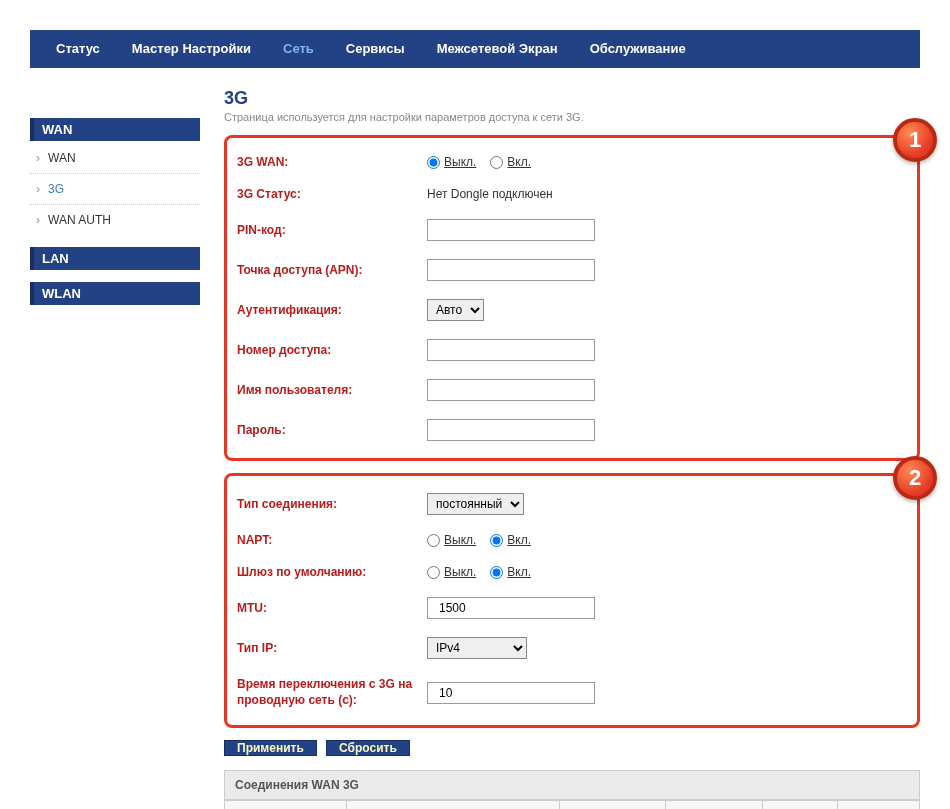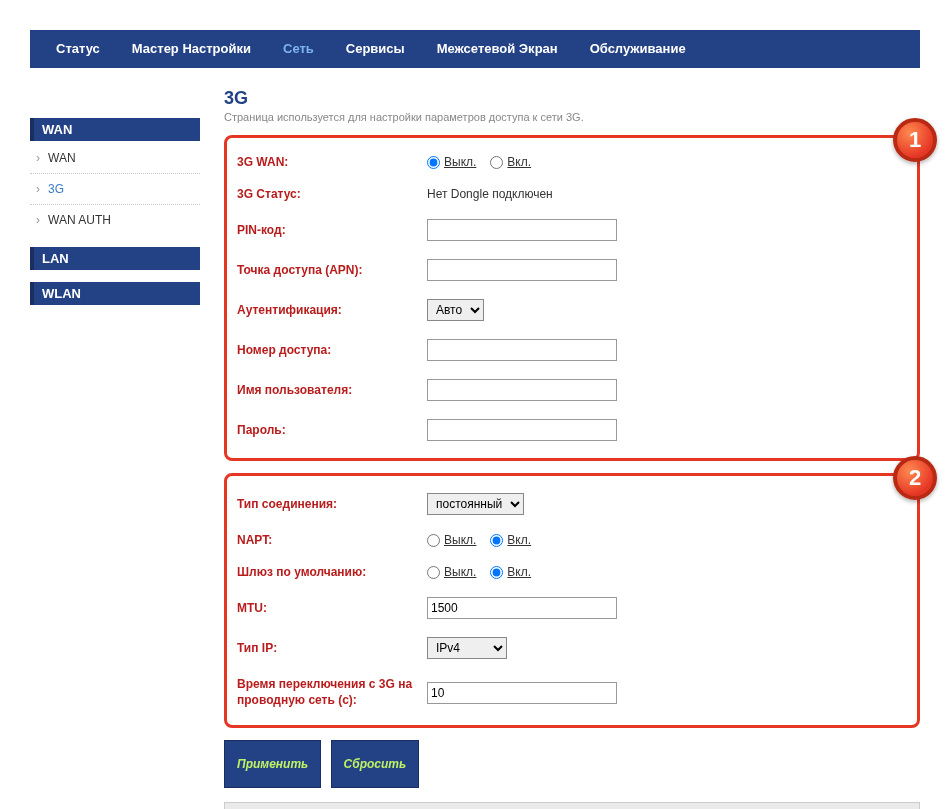--- a/index.html
+++ b/index.html
@@ -19,25 +19,25 @@
 .content { flex: 1; }
 .page-title { color: #234185; font-size: 18px; font-weight: bold; margin-bottom: 2px; }
 .page-sub { color: #888; font-size: 11px; margin-bottom: 12px; }
 .box { border: 3px solid #e63725; border-radius: 8px; padding: 8px 10px; margin-bottom: 12px; position: relative; background: #fff; }
 .badge { position: absolute; right: -20px; width: 44px; height: 44px; border-radius: 50%; background: radial-gradient(circle at 35% 30%, #ff8a50, #e63725 70%); color: #fff; font-weight: bold; font-size: 22px; display: flex; align-items: center; justify-content: center; border: 4px solid #b82a14; box-shadow: 0 2px 4px rgba(0,0,0,0.3); }
 .b1 { top: -20px; }
 .b2 { top: -20px; }
 .row { display: flex; align-items: center; padding: 9px 0; }
 .lbl { width: 190px; font-weight: bold; font-size: 12px; color: #b91c1c; }
 .val { flex: 1; }
-.val input[type="text"] { border: 1px solid #999; padding: 3px 3px; width: 190px; font-size: 12px; }
+.val input[type="text"] { border: 1px solid #999; padding: 3px 11px; width: 168px; font-size: 12px; }
 .val select { border: 1px solid #888; padding: 2px 4px; background: #efefef; font-size: 12px; }
 .radio-group { display: flex; gap: 4px; align-items: center; text-decoration: underline; }
 .radio-group label { margin-right: 10px; font-size: 12px; }
-.btn { background: #234185; color: #bef264; border: 1px solid #1a2f5f; padding: 16px 12px; font-size: 12px; font-weight: bold; cursor: pointer; margin-right: 6px; font-style: italic; }
+.btn { background: #234185; color: #fef9c3; border: 1px solid #1a2f5f; padding: 0 12px; font-size: 12px; font-weight: bold; cursor: pointer; margin-right: 6px; }
 .btn-row { margin: 8px 0 14px 0; }
 .tbl-title { background: #eaeaea; border: 1px solid #ccc; padding: 7px 10px; font-weight: bold; font-size: 12px; color: #555; }
 .tbl { width: 100%; border-collapse: collapse; margin-bottom: 14px; }
 .tbl th { background: #f7f7f7; border: 1px solid #ccc; padding: 8px 6px; font-weight: bold; color: #666; font-size: 12px; text-align: center; }
 </style>
 </head>
 <body>
 <div class="wrap">
 
 <div class="topnav">
@@ -133,21 +133,21 @@
           <input type="radio" name="gw" checked="" style="">
               <label>Вкл.</label>
         </div>
       </div>
       <div class="row">
         <div class="lbl">MTU:</div>
         <div class="val"><input type="text" value="1500" style=""></div>
       </div>
       <div class="row">
         <div class="lbl">Тип IP:</div>
-        <div class="val"><select style="width:80px"><option>IPv4</option></select></div>
+        <div class="val"><select style="width:100px"><option>IPv4</option></select></div>
       </div>
       <div class="row">
         <div class="lbl" style="line-height:1.3">Время переключения с 3G на проводную сеть (с):</div>
         <div class="val"><input type="text" value="10" style=""></div>
       </div>
     </div>
 
     <div class="btn-row">
       <button class="btn">Применить</button>
       <button class="btn">Сбросить</button>

